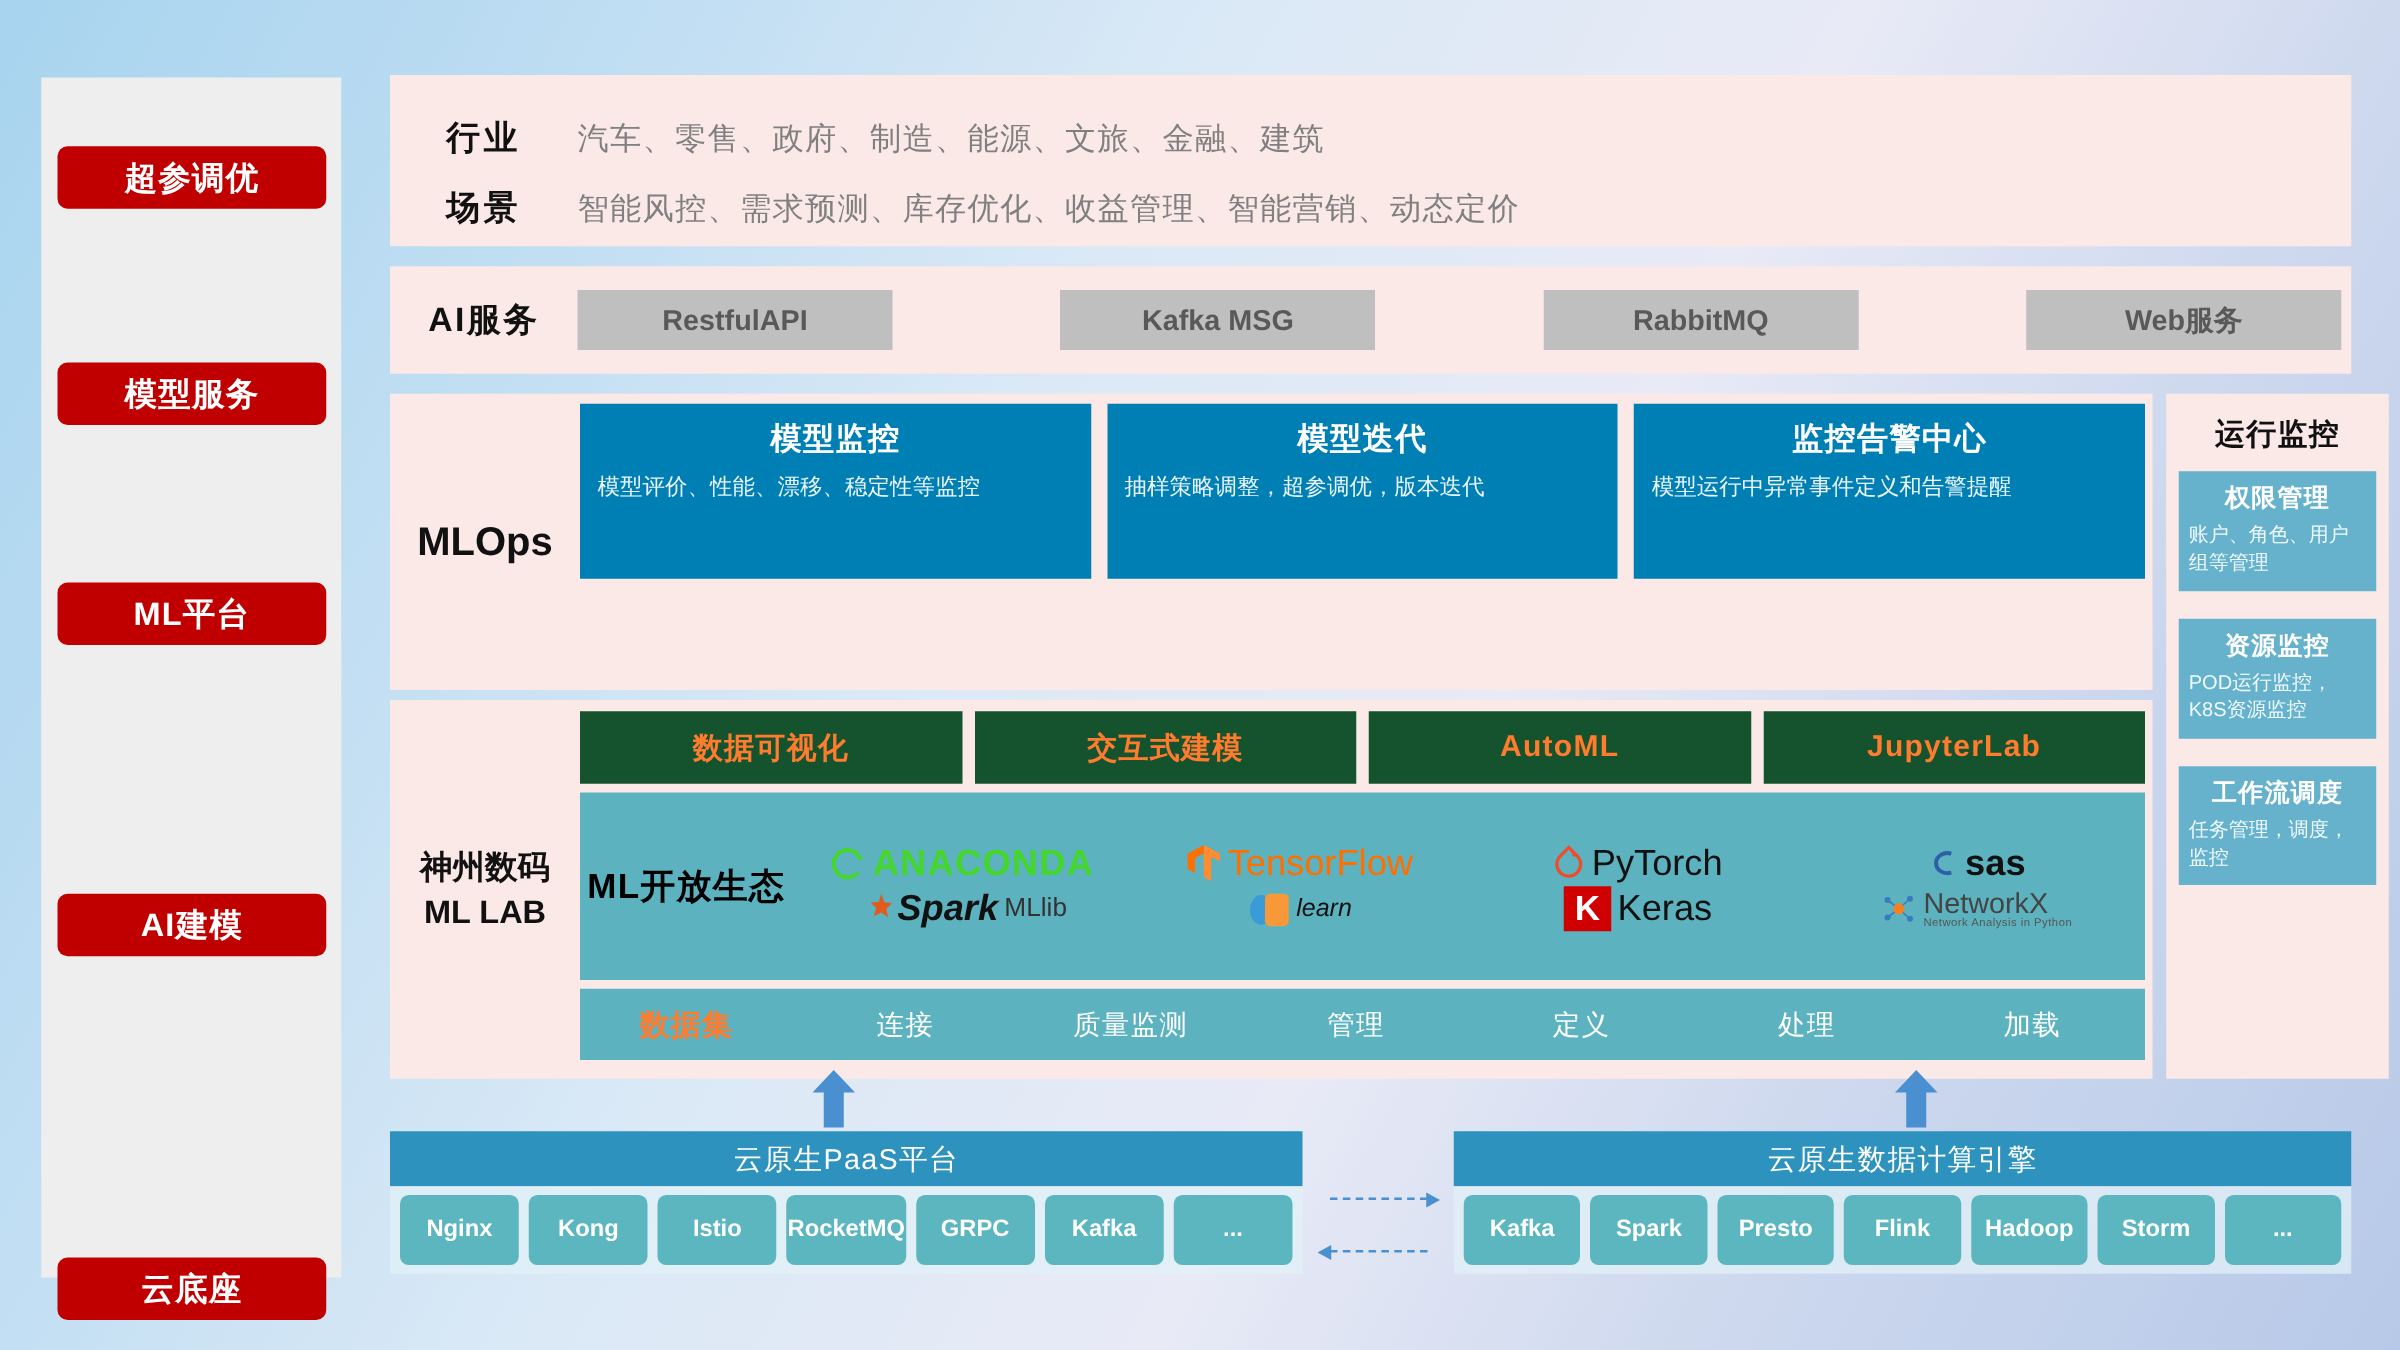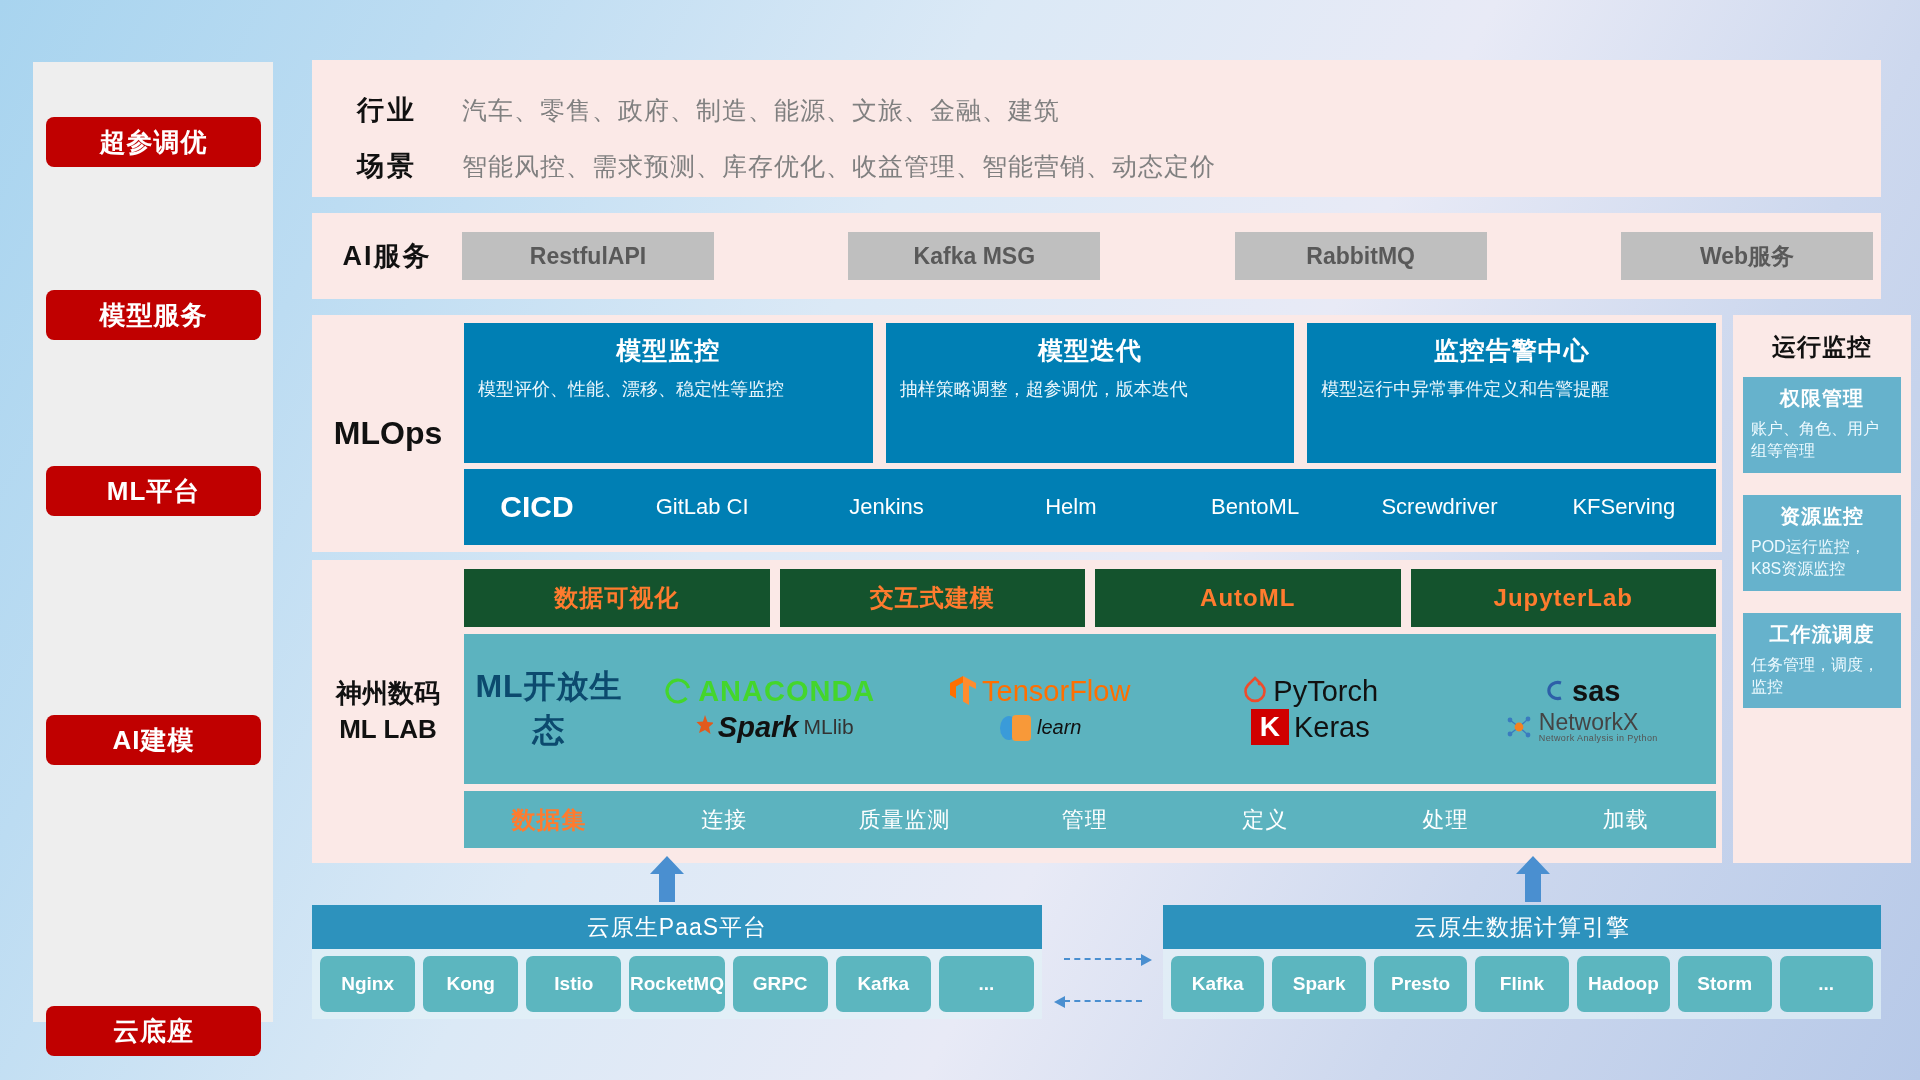--- a/index.html
+++ b/index.html
@@ -78,21 +78,21 @@
 
   
   .p-lab { left:312px; top:560px; width:1410px; height:303px; display:flex; }
   .lab-key { width:152px; display:flex; flex-direction:column; align-items:center; justify-content:center;
              font-size:26px; font-weight:bold; color:#111; line-height:1.35; }
   .lab-body { flex:1; padding:9px 6px 9px 0; display:flex; flex-direction:column; gap:7px; }
   .lab-tabs { display:flex; gap:10px; height:58px; }
   .lab-tab { flex:1; background:#14532d; display:flex; align-items:center; justify-content:center;
              color:#ff7b2e; font-size:24px; font-weight:bold; letter-spacing:1px;}
   .lab-eco { height:150px; background:#5cb3bf; display:flex; align-items:center; }
-  .lab-eco .lead { width:170px; text-align:center; color:#0c4a6e; font-size:32px; font-weight:bold; letter-spacing:1px;}
+  .lab-eco .lead { width:170px; text-align:center; color:#000000; font-size:28px; font-weight:bold; letter-spacing:1px;}
   .logos { flex:1; display:grid; grid-template-columns:repeat(4,1fr); grid-template-rows:1fr 1fr; align-items:center; justify-items:center; }
   .logo { display:flex; align-items:center; gap:5px; }
   .logo .txt { font-size:29px; }
   .lab-data { height:57px; background:#5cb3bf; display:flex; align-items:center; }
   .lab-data .lead { width:170px; text-align:center; color:#ff7b2e; font-size:24px; font-weight:bold; letter-spacing:1px;}
   .lab-data .cells { flex:1; display:flex; }
   .lab-data .cells span { flex:1; text-align:center; color:#fff; font-size:22px; letter-spacing:1px;}
 
   
   .cloud { position:absolute; }
@@ -172,31 +172,20 @@
           <h4>模型监控</h4>
           <p>模型评价、性能、漂移、稳定性等监控</p>
         </div>
         <div class="mlops-card">
           <h4>模型迭代</h4>
           <p>抽样策略调整，超参调优，版本迭代</p>
         </div>
         <div class="mlops-card">
           <h4>监控告警中心</h4>
           <p>模型运行中异常事件定义和告警提醒</p>
-        </div>
-      </div>
-      <div class="cicd">
-        <div class="lead">CICD</div>
-        <div class="tools">
-          <span>GitLab CI</span>
-          <span>Jenkins</span>
-          <span>Helm</span>
-          <span>BentoML</span>
-          <span>Screwdriver</span>
-          <span>KFServing</span>
         </div>
       </div>
     </div>
   </div>
 
   <div class="panel p-mon">
     <div class="mon-title">运行监控</div>
     <div class="mon-card">
       <h5>权限管理</h5>
       <p>账户、角色、用户组等管理</p>

